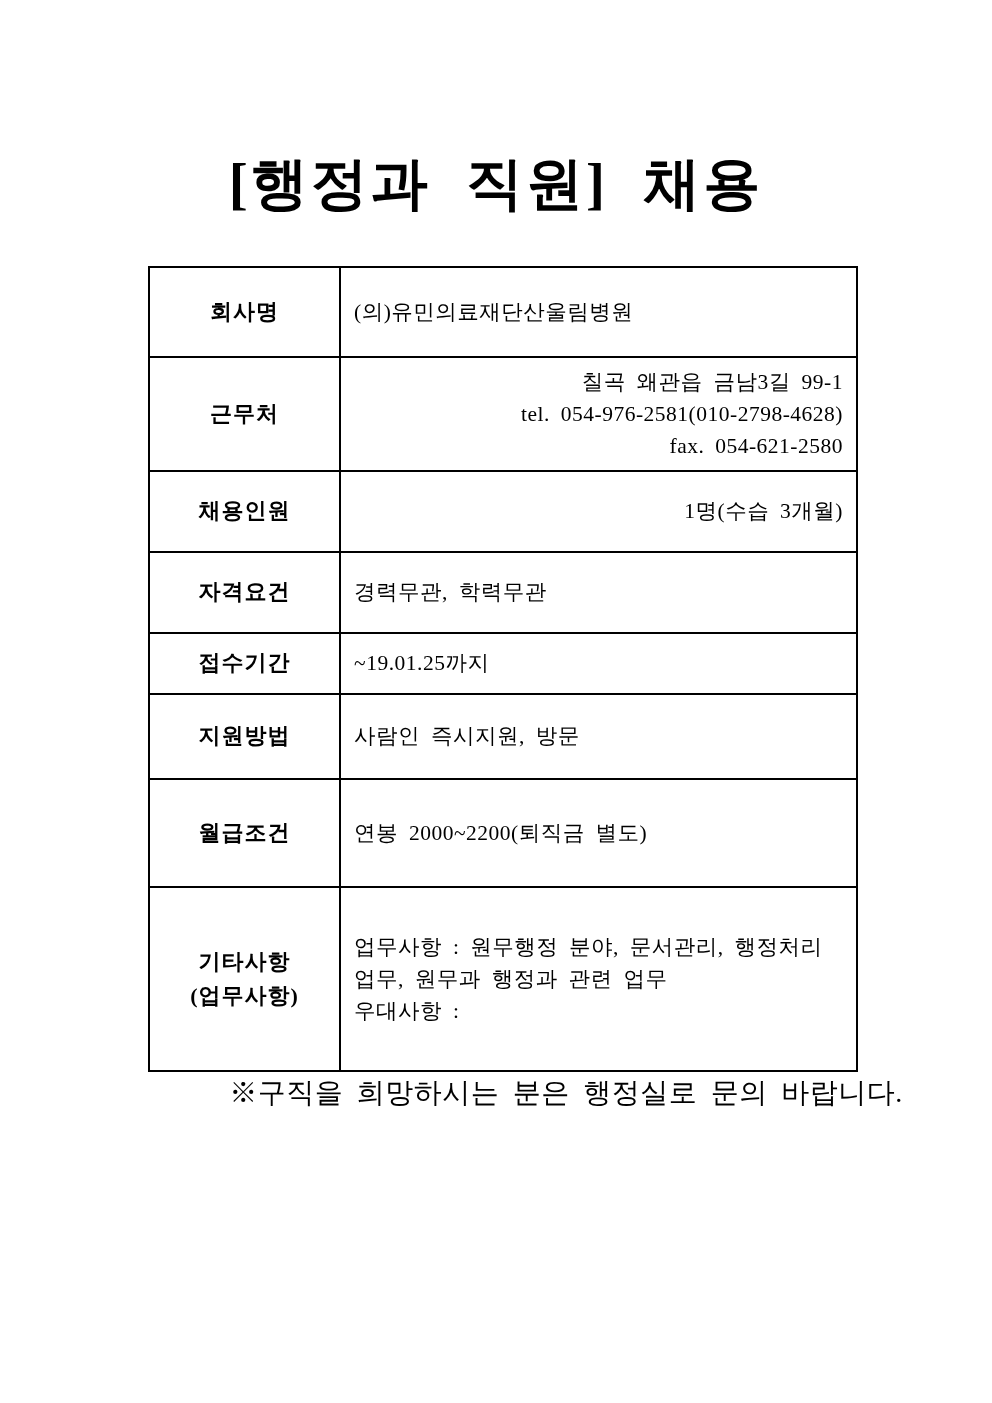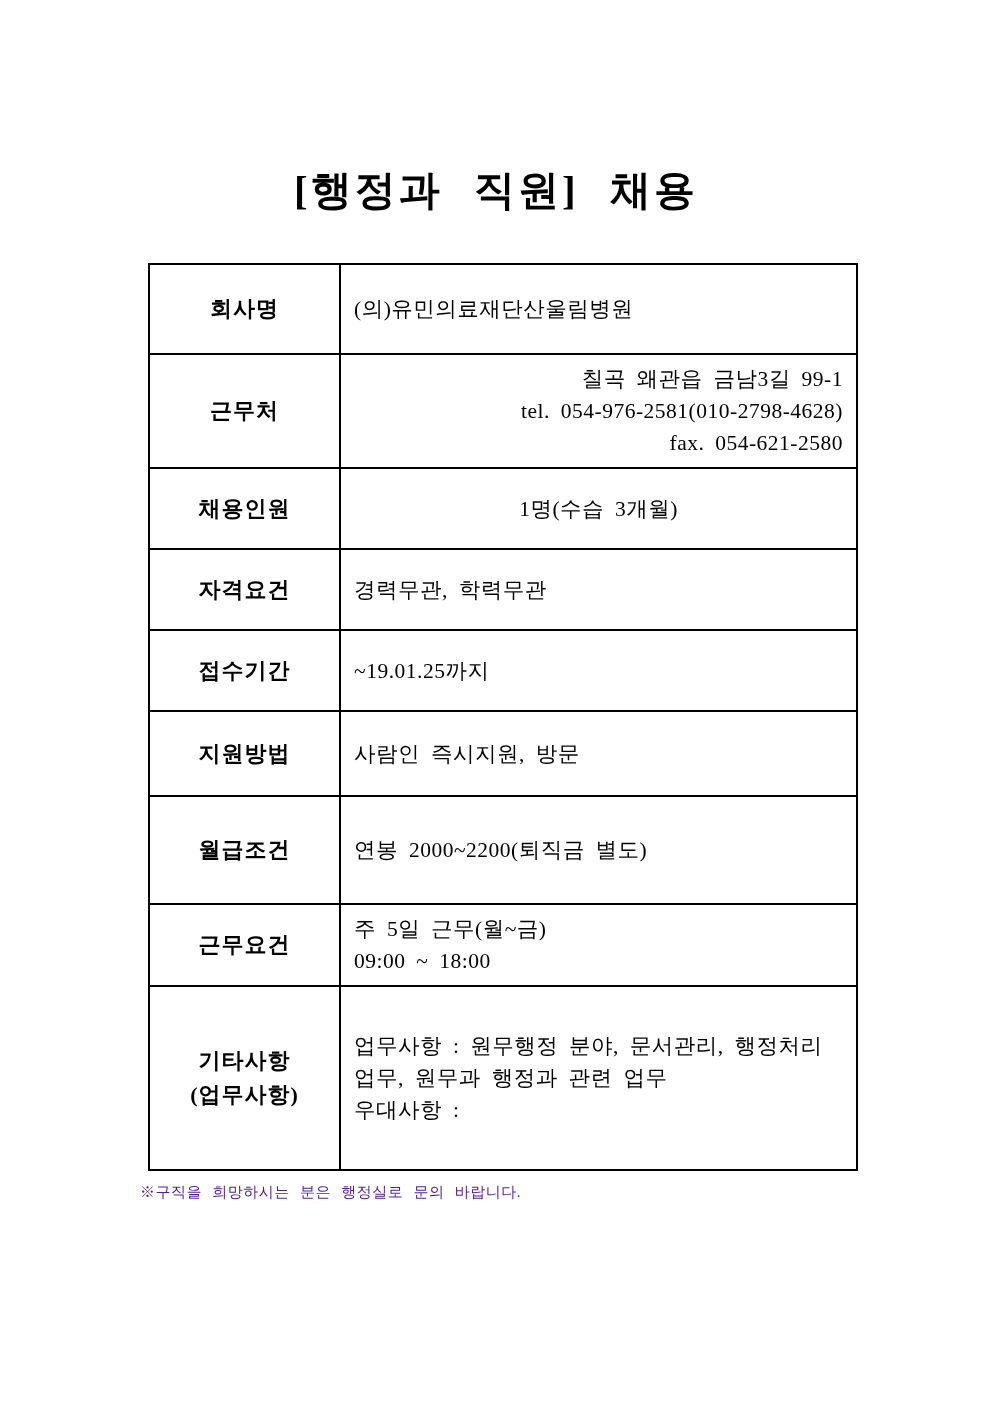--- a/index.html
+++ b/index.html
@@ -13,24 +13,24 @@
     color: #000000;
     font-family: "Liberation Serif", "DejaVu Serif", serif;
     position: relative;
     overflow: hidden;
   }
   .page {
     width: 992px;
     height: 1403px;
   }
   .title {
-    margin: 16px;
+    margin: 1px;
     padding-top: 152px;
     text-align: center;
-    font-size: 41px;
+    font-size: 57px;
     font-weight: bold;
     line-height: 1.1;
     letter-spacing: 3px;
     word-spacing: 18px;
     color: #000000;
   }
   .job-table {
     border-collapse: collapse;
     table-layout: fixed;
     margin: 50px 0 0 148px;
@@ -59,32 +59,33 @@
     line-height: 32px;
     padding: 8px 13px;
     word-spacing: 5px;
     letter-spacing: 0.5px;
   }
   
   .r0 { height: 90px; }
   .r1 { height: 95px; }
   .r2 { height: 81px; padding-left: 27px; }
   .r3 { height: 81px; }
-  .r4 { height: 81px; }
+  .r4 { height: 61px; }
   .r5 { height: 85px; }
   .r6 { height: 108px; }
   .r7 { height: 81px; }
   .r8 { height: 184px; padding-left: 8px; }
   .footnote {
     margin: 6px 0 0 140px;
-    font-size: 15px;
+    font-size: 28px;
     line-height: 30px;
     word-spacing: 6px;
     letter-spacing: 0.5px;
-    color: #4c1d95;
+    color: #000000;
+    text-align: center;
   }
 </style>
 </head>
 <body>
 
 <div class="page">
   <h1 class="title">[행정과 직원] 채용</h1>
   <table class="job-table">
     <tbody id="job-table-body">
         <tr class="r0">
@@ -102,21 +103,21 @@
           <td style="text-align: right;">
             <div>칠곡 왜관읍 금남3길 99-1</div>
             <div>tel. 054-976-2581(010-2798-4628)</div>
             <div>fax. 054-621-2580</div>
           </td>
         </tr>
         <tr class="r2">
           <th>
             <div>채용인원</div>
           </th>
-          <td style="text-align: center;">
+          <td style="text-align: right;">
             <div>1명(수습 3개월)</div>
           </td>
         </tr>
         <tr class="r3">
           <th>
             <div>자격요건</div>
           </th>
           <td style="text-align: left; margin-top: 48px;">
             <div>경력무관, 학력무관</div>
           </td>
@@ -138,29 +139,20 @@
           </td>
         </tr>
         <tr class="r6">
           <th>
             <div>월급조건</div>
           </th>
           <td style="text-align: left;">
             <div>연봉 2000~2200(퇴직금 별도)</div>
           </td>
         </tr>
-        <tr class="r7">
-          <th>
-            <div>근무요건</div>
-          </th>
-          <td style="text-align: left;">
-            <div>주 5일 근무(월~금)</div>
-            <div>09:00 ~ 18:00</div>
-          </td>
-        </tr>
         <tr class="r8">
           <th>
             <div>기타사항</div>
             <div>(업무사항)</div>
           </th>
           <td style="text-align: left;">
             <div>업무사항 : 원무행정 분야, 문서관리, 행정처리 업무, 원무과 행정과 관련 업무</div>
             <div>우대사항 :</div>
           </td>
         </tr>

